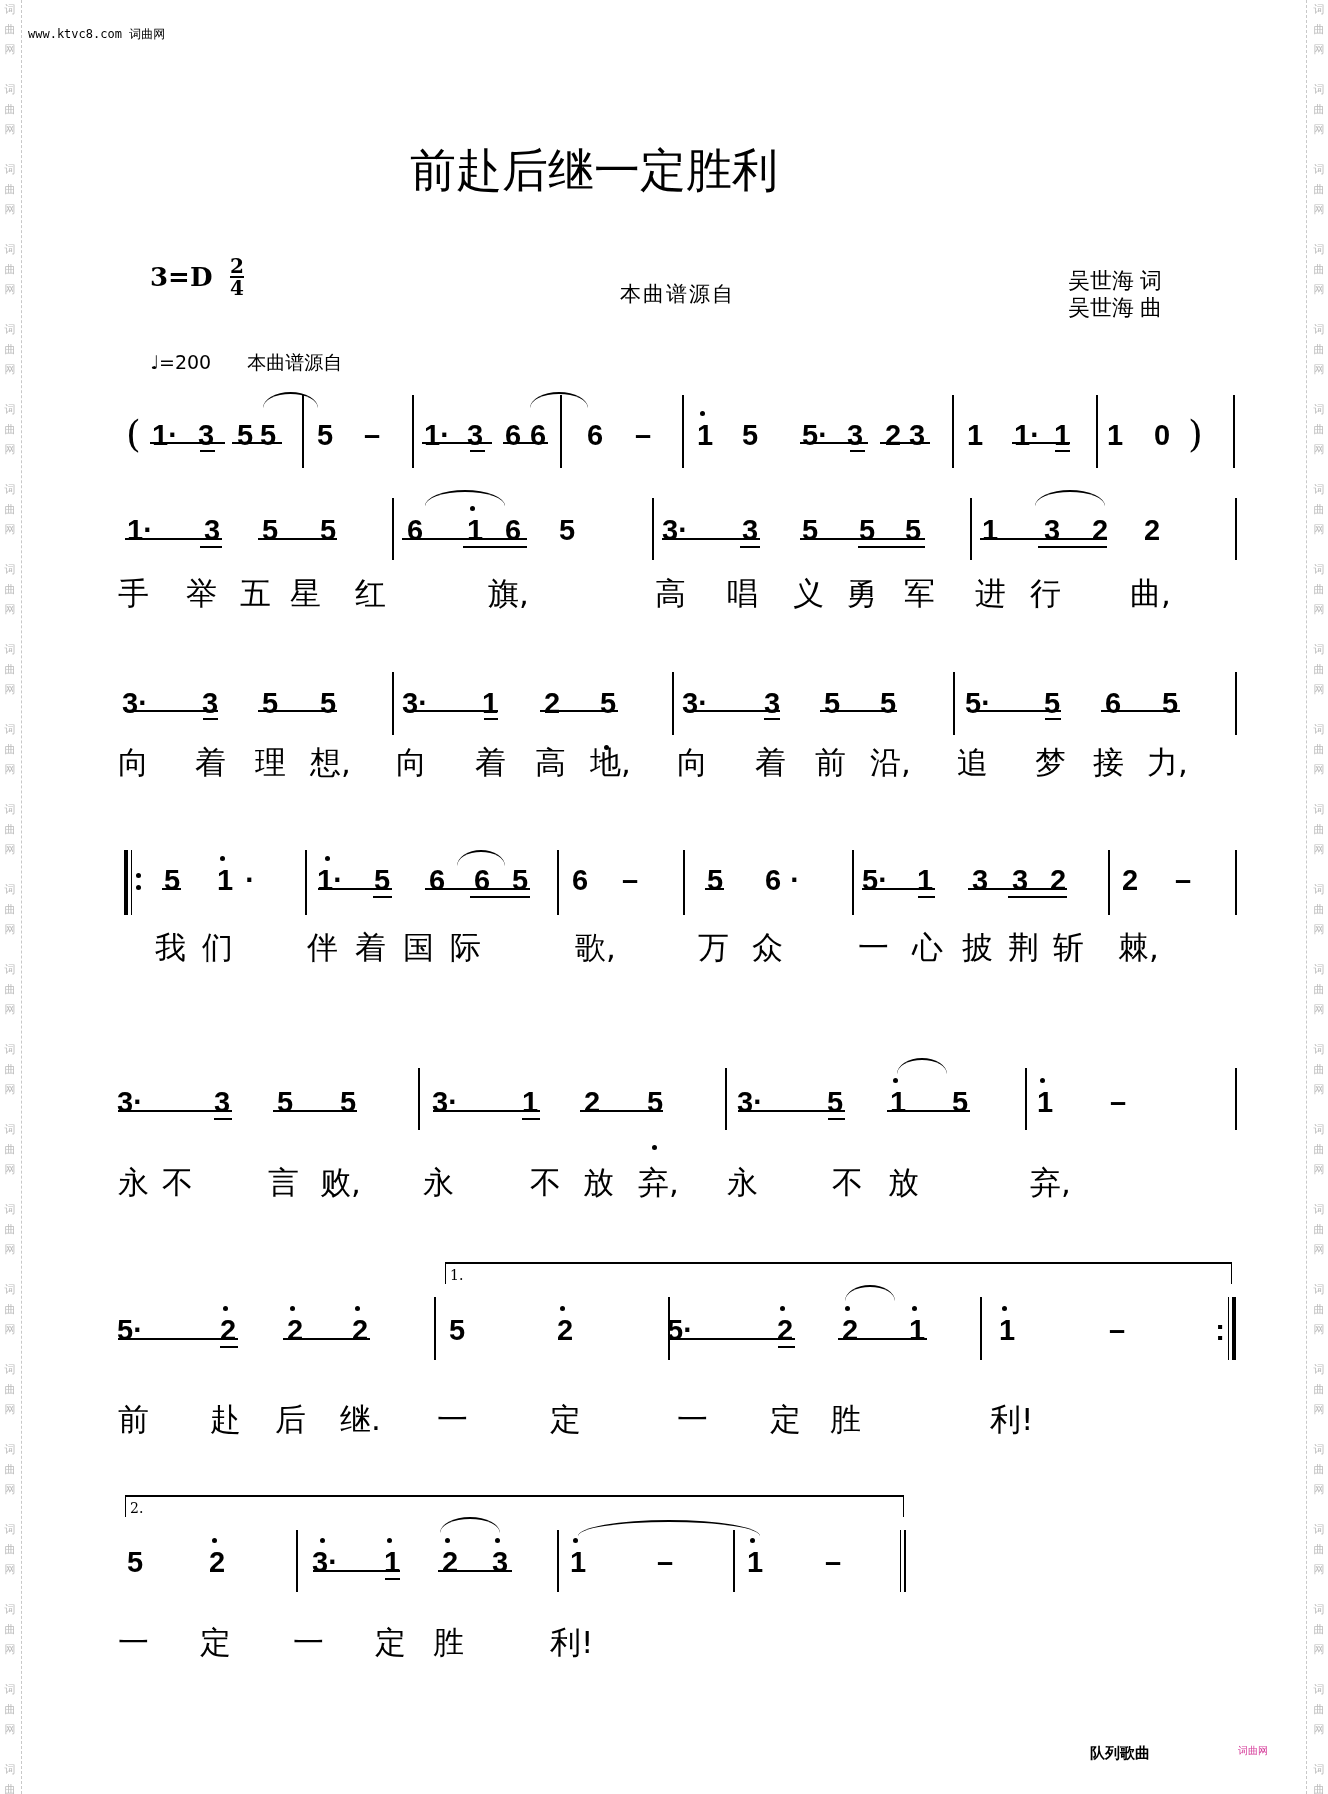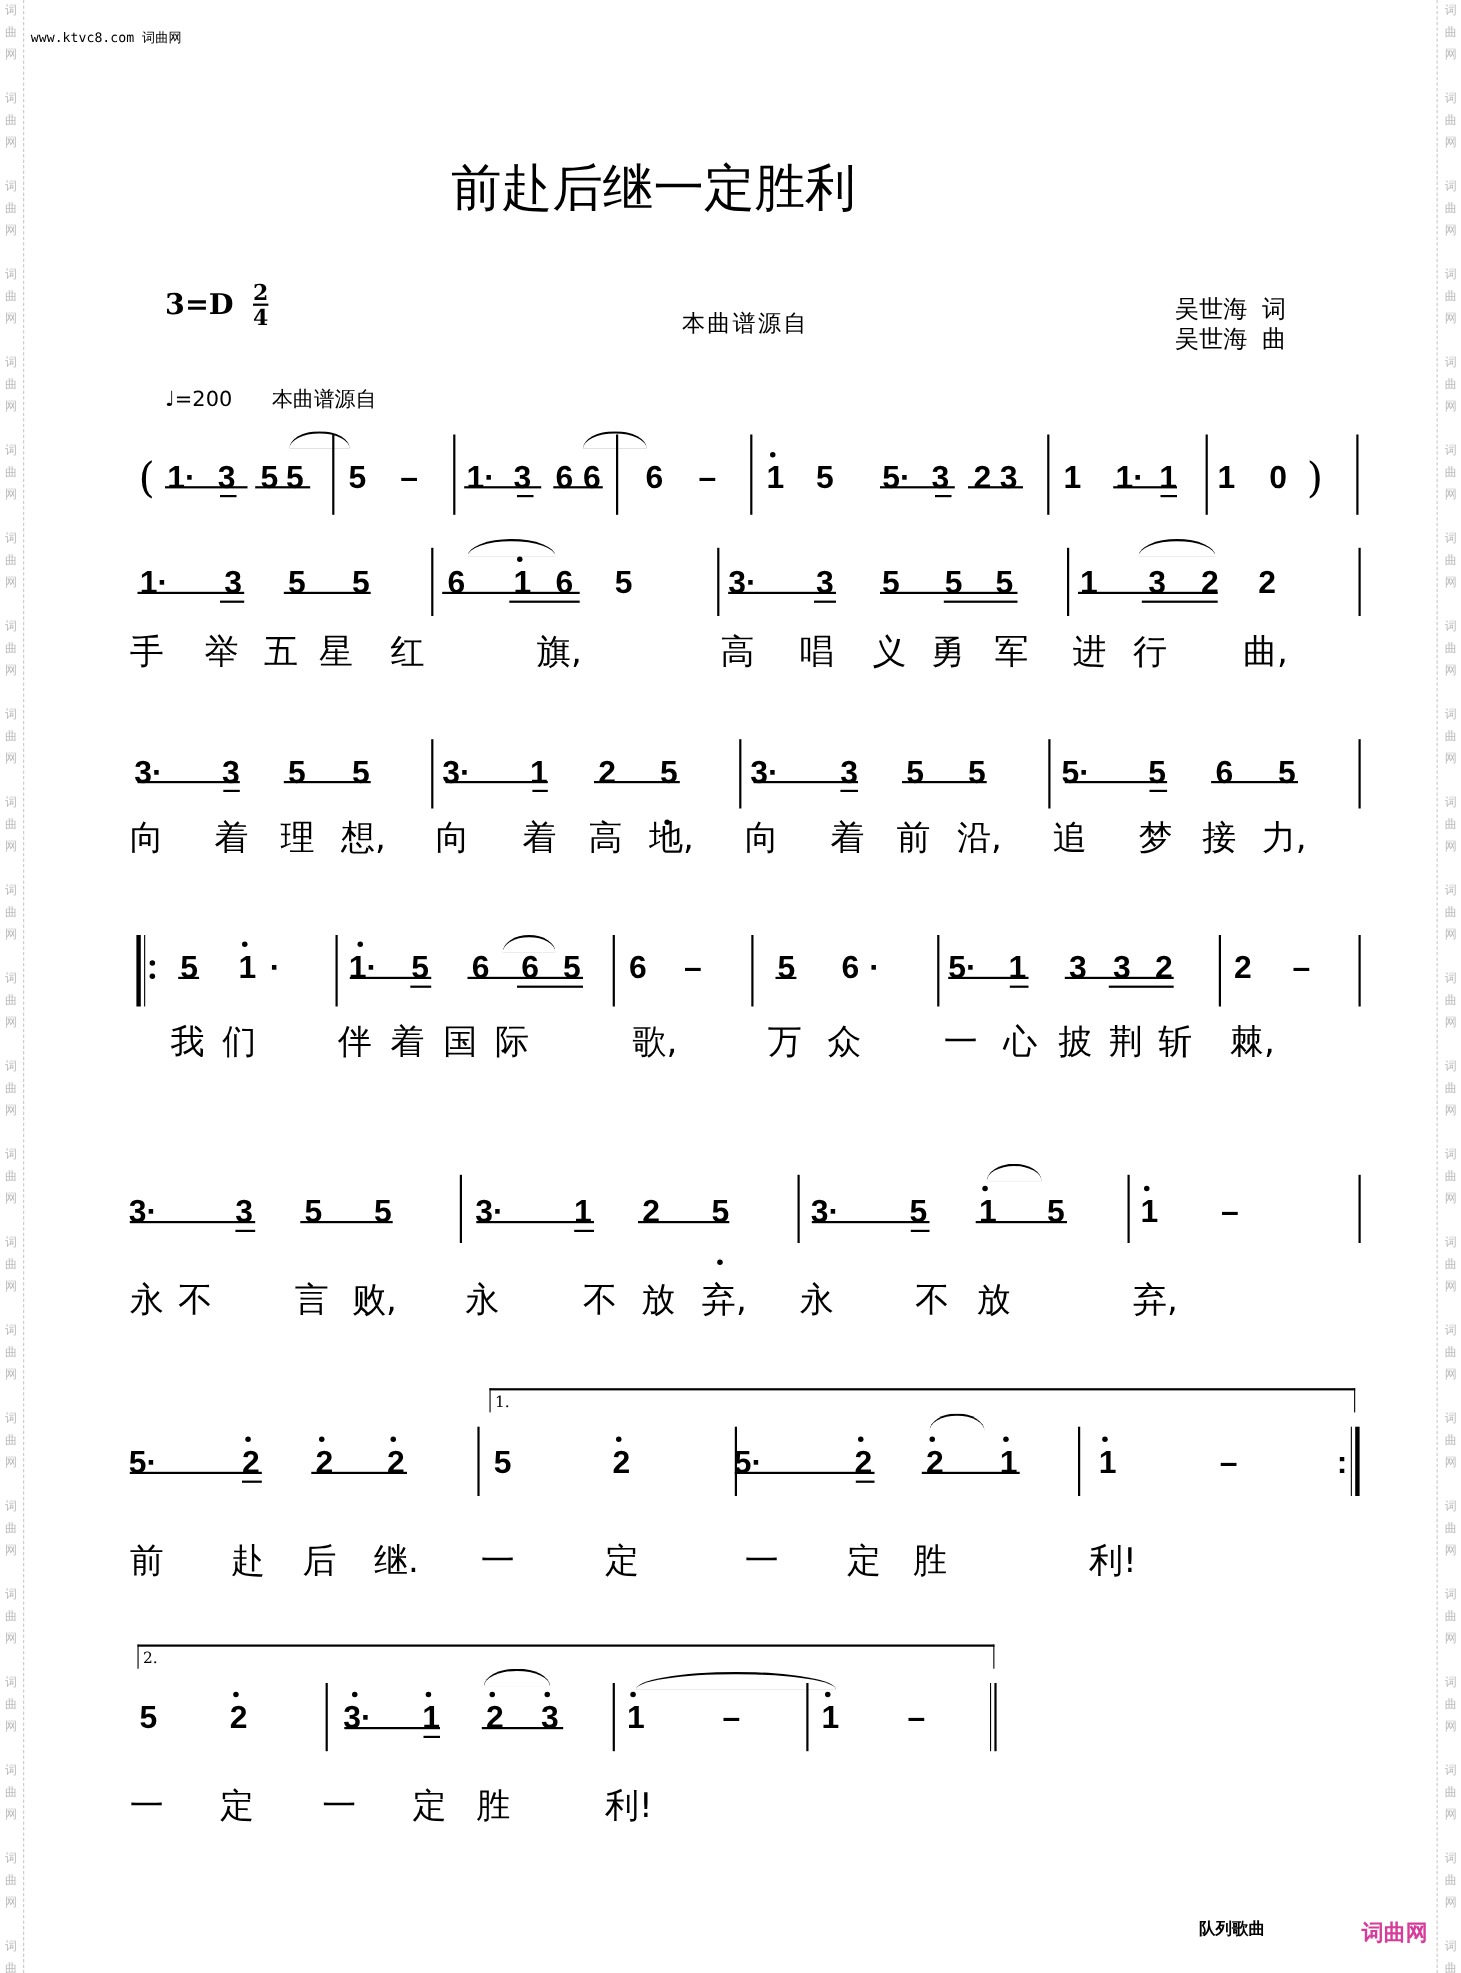--- a/index.html
+++ b/index.html
@@ -6,33 +6,33 @@
   body { width:1328px; height:1794px; position:relative; overflow:hidden; font-family:"DejaVu Sans", sans-serif; color:#000; }
   .abs { position:absolute; }
   .wm-col { position:absolute; top:0; width:18px; height:1794px; font-size:11px; color:#bbb; line-height:20px; text-align:center; font-family:"DejaVu Sans", sans-serif; overflow:hidden; }
   .dash { position:absolute; top:0; width:0; height:1794px; border-left:1px dashed #c8c8c8; }
   .src { left:28px; top:26px; font-family:"DejaVu Sans Mono", monospace; font-size:12px; }
   .title { left:0; width:1188px; top:140px; text-align:center; font-family:"DejaVu Sans", sans-serif; font-size:46px; }
   .key { left:150px; top:262px; font-family:"DejaVu Serif", serif; font-size:26px; font-weight:bold; }
   .frac { position:absolute; left:230px; top:256px; font-family:"DejaVu Serif", serif; font-size:20px; font-weight:bold; line-height:20px; text-align:center; }
   .frac .bar { border-top:2px solid #000; width:14px; margin:0 auto; }
   .genre { left:620px; top:280px; font-size:21px; letter-spacing:2px; font-family:"DejaVu Serif", serif; }
-  .credit { left:1068px; font-size:22px; font-family:Liberation Mono, monospace; }
+  .credit { left:1068px; font-size:22px; font-family:Liberation Sans, sans-serif; }
   .tempo { left:150px; top:350px; font-size:19px; }
   .n { position:absolute; font-family:"Liberation Sans", sans-serif; font-weight:bold; font-size:29px; transform:translateX(-50%); line-height:30px; }
   .ly { position:absolute; font-family:"DejaVu Sans", sans-serif; font-size:31px; line-height:34px; }
   .bl { position:absolute; width:2px; background:#000; }
   .ul { position:absolute; height:2px; background:#000; }
   .dot { position:absolute; width:5px; height:5px; border-radius:50%; background:#000; }
   .slur { position:absolute; border-top:2px solid #000; border-radius:50% 50% 0 0 / 100% 100% 0 0; height:14px; }
   .paren { position:absolute; font-family:"DejaVu Serif", serif; font-size:38px; }
   .volta { position:absolute; border-top:2px solid #000; border-left:1px solid #000; border-right:1px solid #000; height:20px; }
   .volta-label { position:absolute; font-family:"DejaVu Serif", serif; font-size:14px; }
   .footer-a { left:1090px; top:1744px; font-size:15px; font-weight:bold; }
-  .footer-b { left:1238px; top:1744px; font-size:20px; font-weight:bold; color:#d63c9a; }
+  .footer-b { left:1238px; top:1744px; font-size:10px; font-weight:normal; color:#d63c9a; }
 </style>
 </head>
 <body>
 
 <div class="wm-col" style="left:1px;" id="wmL">
     <div>词</div>
     <div>曲</div>
     <div>网</div>
     <div>&nbsp;</div>
     <div>词</div>

